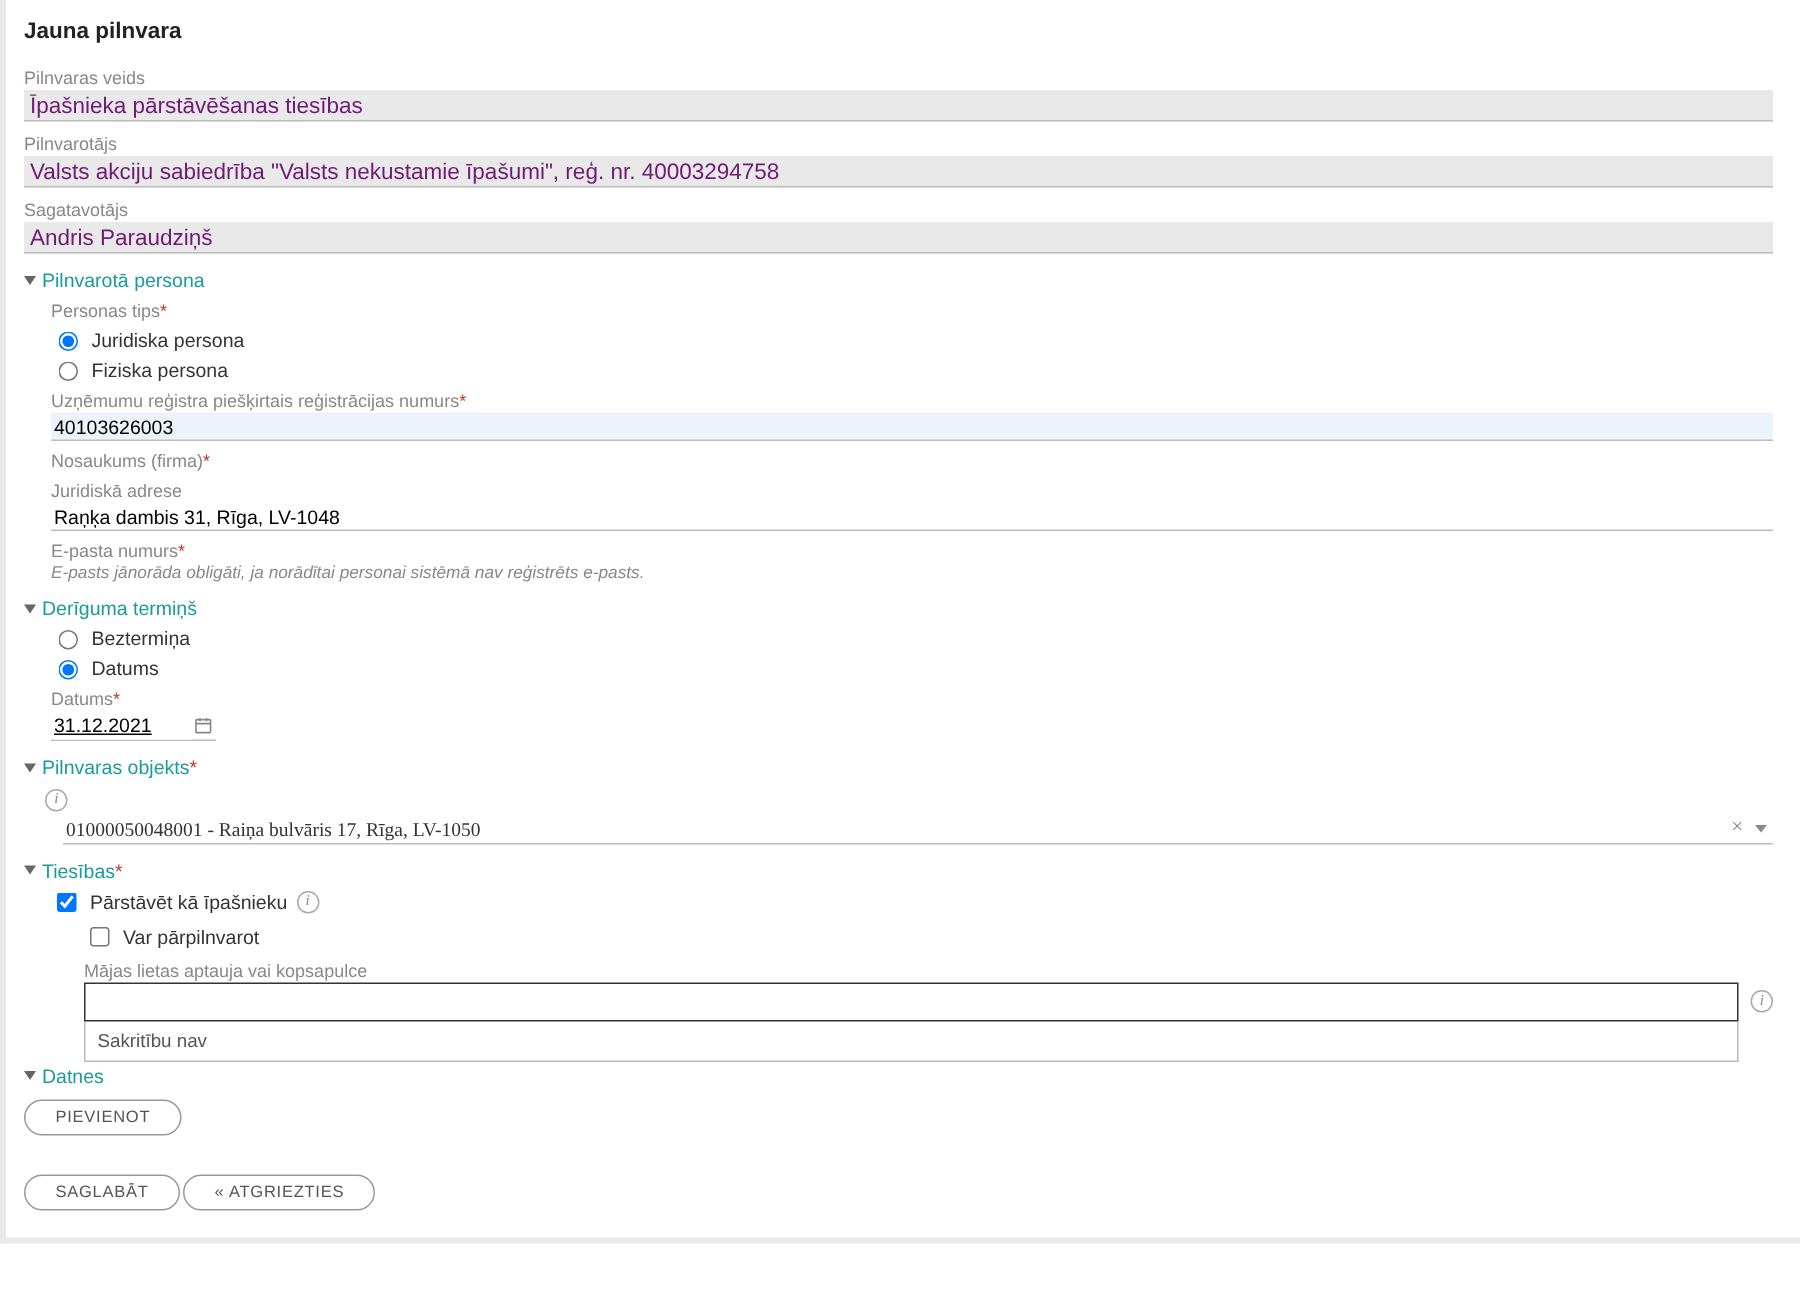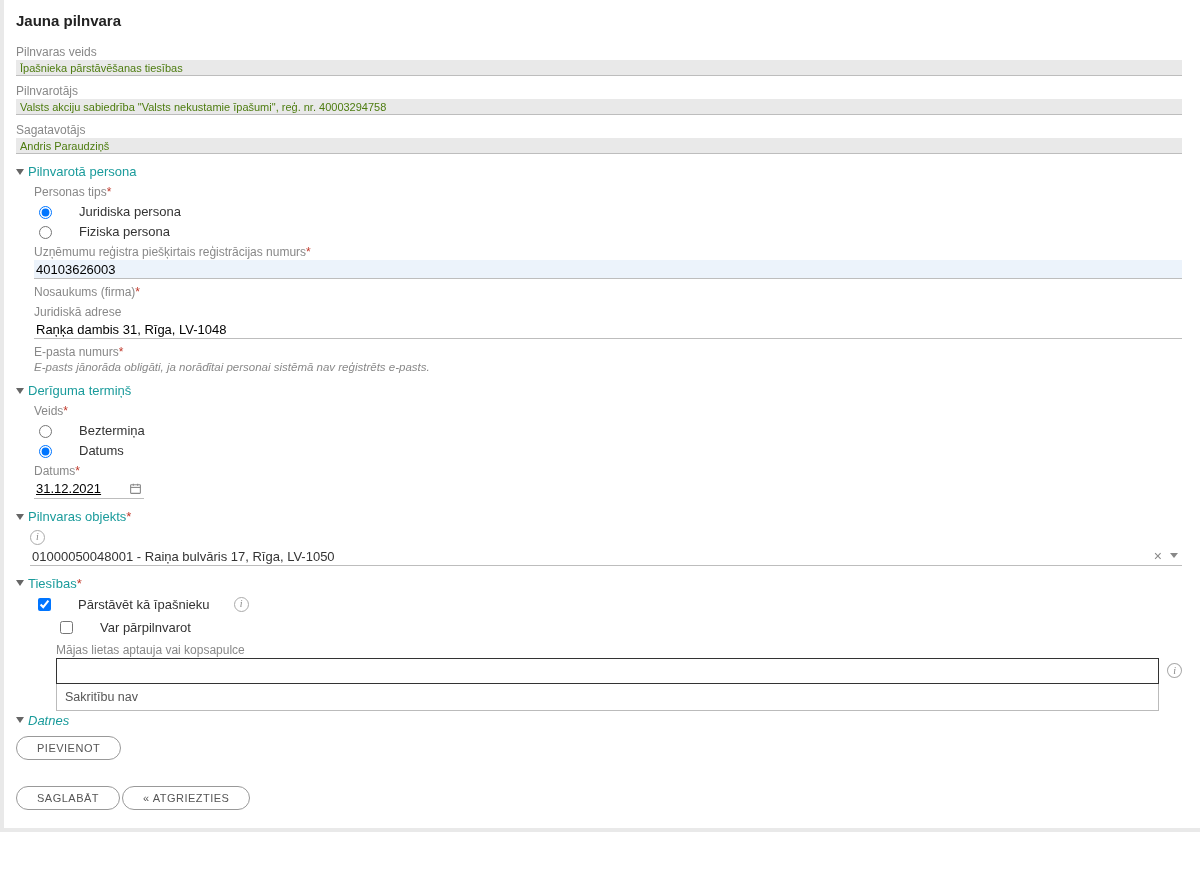--- a/index.html
+++ b/index.html
@@ -23,22 +23,22 @@
   .field-label {
     font-size: 12px;
     color: #888;
     margin: 0;
     padding-bottom: 1px;
   }
   .field-value-ro {
     border-bottom: 1px solid #bdbdbd;
     background: #e9e9e9;
     padding: 2px 4px 1px 4px;
-    font-size: 11px;
-    color: #4d7c0f;
+    font-size: 15px;
+    color: #701a75;
   }
   .section-header {
     color: #1a9b9b;
     font-size: 13px;
     margin: 10px 0 4px 0;
     display: flex;
     align-items: center;
     cursor: pointer;
   }
   .section-header .caret {
@@ -48,21 +48,21 @@
     border-right: 4px solid transparent;
     border-top: 6px solid #666;
     margin-right: 4px;
   }
   .req { color: #c0392b; }
   .indent-1 { margin-left: 18px; }
   .indent-2 { margin-left: 40px; }
   .radio-row, .check-row {
     display: flex;
     align-items: center;
-    gap: 24px;
+    gap: 6px;
     margin: 4px 0;
   }
   .sub-label {
     font-size: 12px;
     color: #888;
     margin: 6px 0 1px 0;
   }
   .text-input {
     width: 100%;
     border: none;
@@ -215,23 +215,20 @@
   </div>
   <div class="hint">E-pasts jānorāda obligāti, ja norādītai personai sistēmā nav reģistrēts e-pasts.</div>
 </div>
 
 
 <div class="section-header">
   <span class="caret"></span>
   <span>Derīguma termiņš</span>
 </div>
 <div class="indent-1">
-  <div class="sub-label">
-    <span>Veids</span><span class="req">*</span>
-  </div>
   <label class="radio-row">
     <input type="radio" name="term" style="">
     <span>Beztermiņa</span>
   </label>
   <label class="radio-row">
     <input type="radio" name="term" checked="" style="">
     <span>Datums</span>
   </label>
 
   <div class="sub-label">
@@ -252,21 +249,21 @@
 
 
 <div class="section-header">
   <span class="caret"></span>
   <span>Pilnvaras objekts</span>
     <span class="req">*</span>
 </div>
 <div style="margin-left:14px;">
   <span class="info-icon">i</span>
 </div>
-<div class="select-wrap" style="margin-left:14px; margin-top:2px;">
+<div class="select-wrap" style="margin-left:26px; margin-top:2px;font-family:Liberation Serif, serif;">
   <span class="sval">01000050048001 - Raiņa bulvāris 17, Rīga, LV-1050</span>
   <span class="clear-x">×</span>
   <span class="dd-caret"></span>
 </div>
 
 
 <div class="section-header">
   <span class="caret"></span>
   <span>Tiesības</span>
     <span class="req">*</span>
@@ -285,21 +282,21 @@
   </label>
   <div class="sub-label">Mājas lietas aptauja vai kopsapulce</div>
   <div class="flex-row">
     <input class="combo-box" value="" style="">
     <span class="info-icon">i</span>
   </div>
   <div class="dropdown-panel" style="margin-right:23px;">Sakritību nav</div>
 </div>
 
 
-<div class="section-header" style="margin-top:2px;font-style:italic;">
+<div class="section-header" style="margin-top:2px;">
   <span class="caret"></span>
   <span>Datnes</span>
 </div>
 <button class="btn" style="margin-top:4px;">Pievienot</button>
 
 
 <div class="btn-row">
   <button class="btn">Saglabāt</button>
   <button class="btn">« Atgriezties</button>
 </div>

